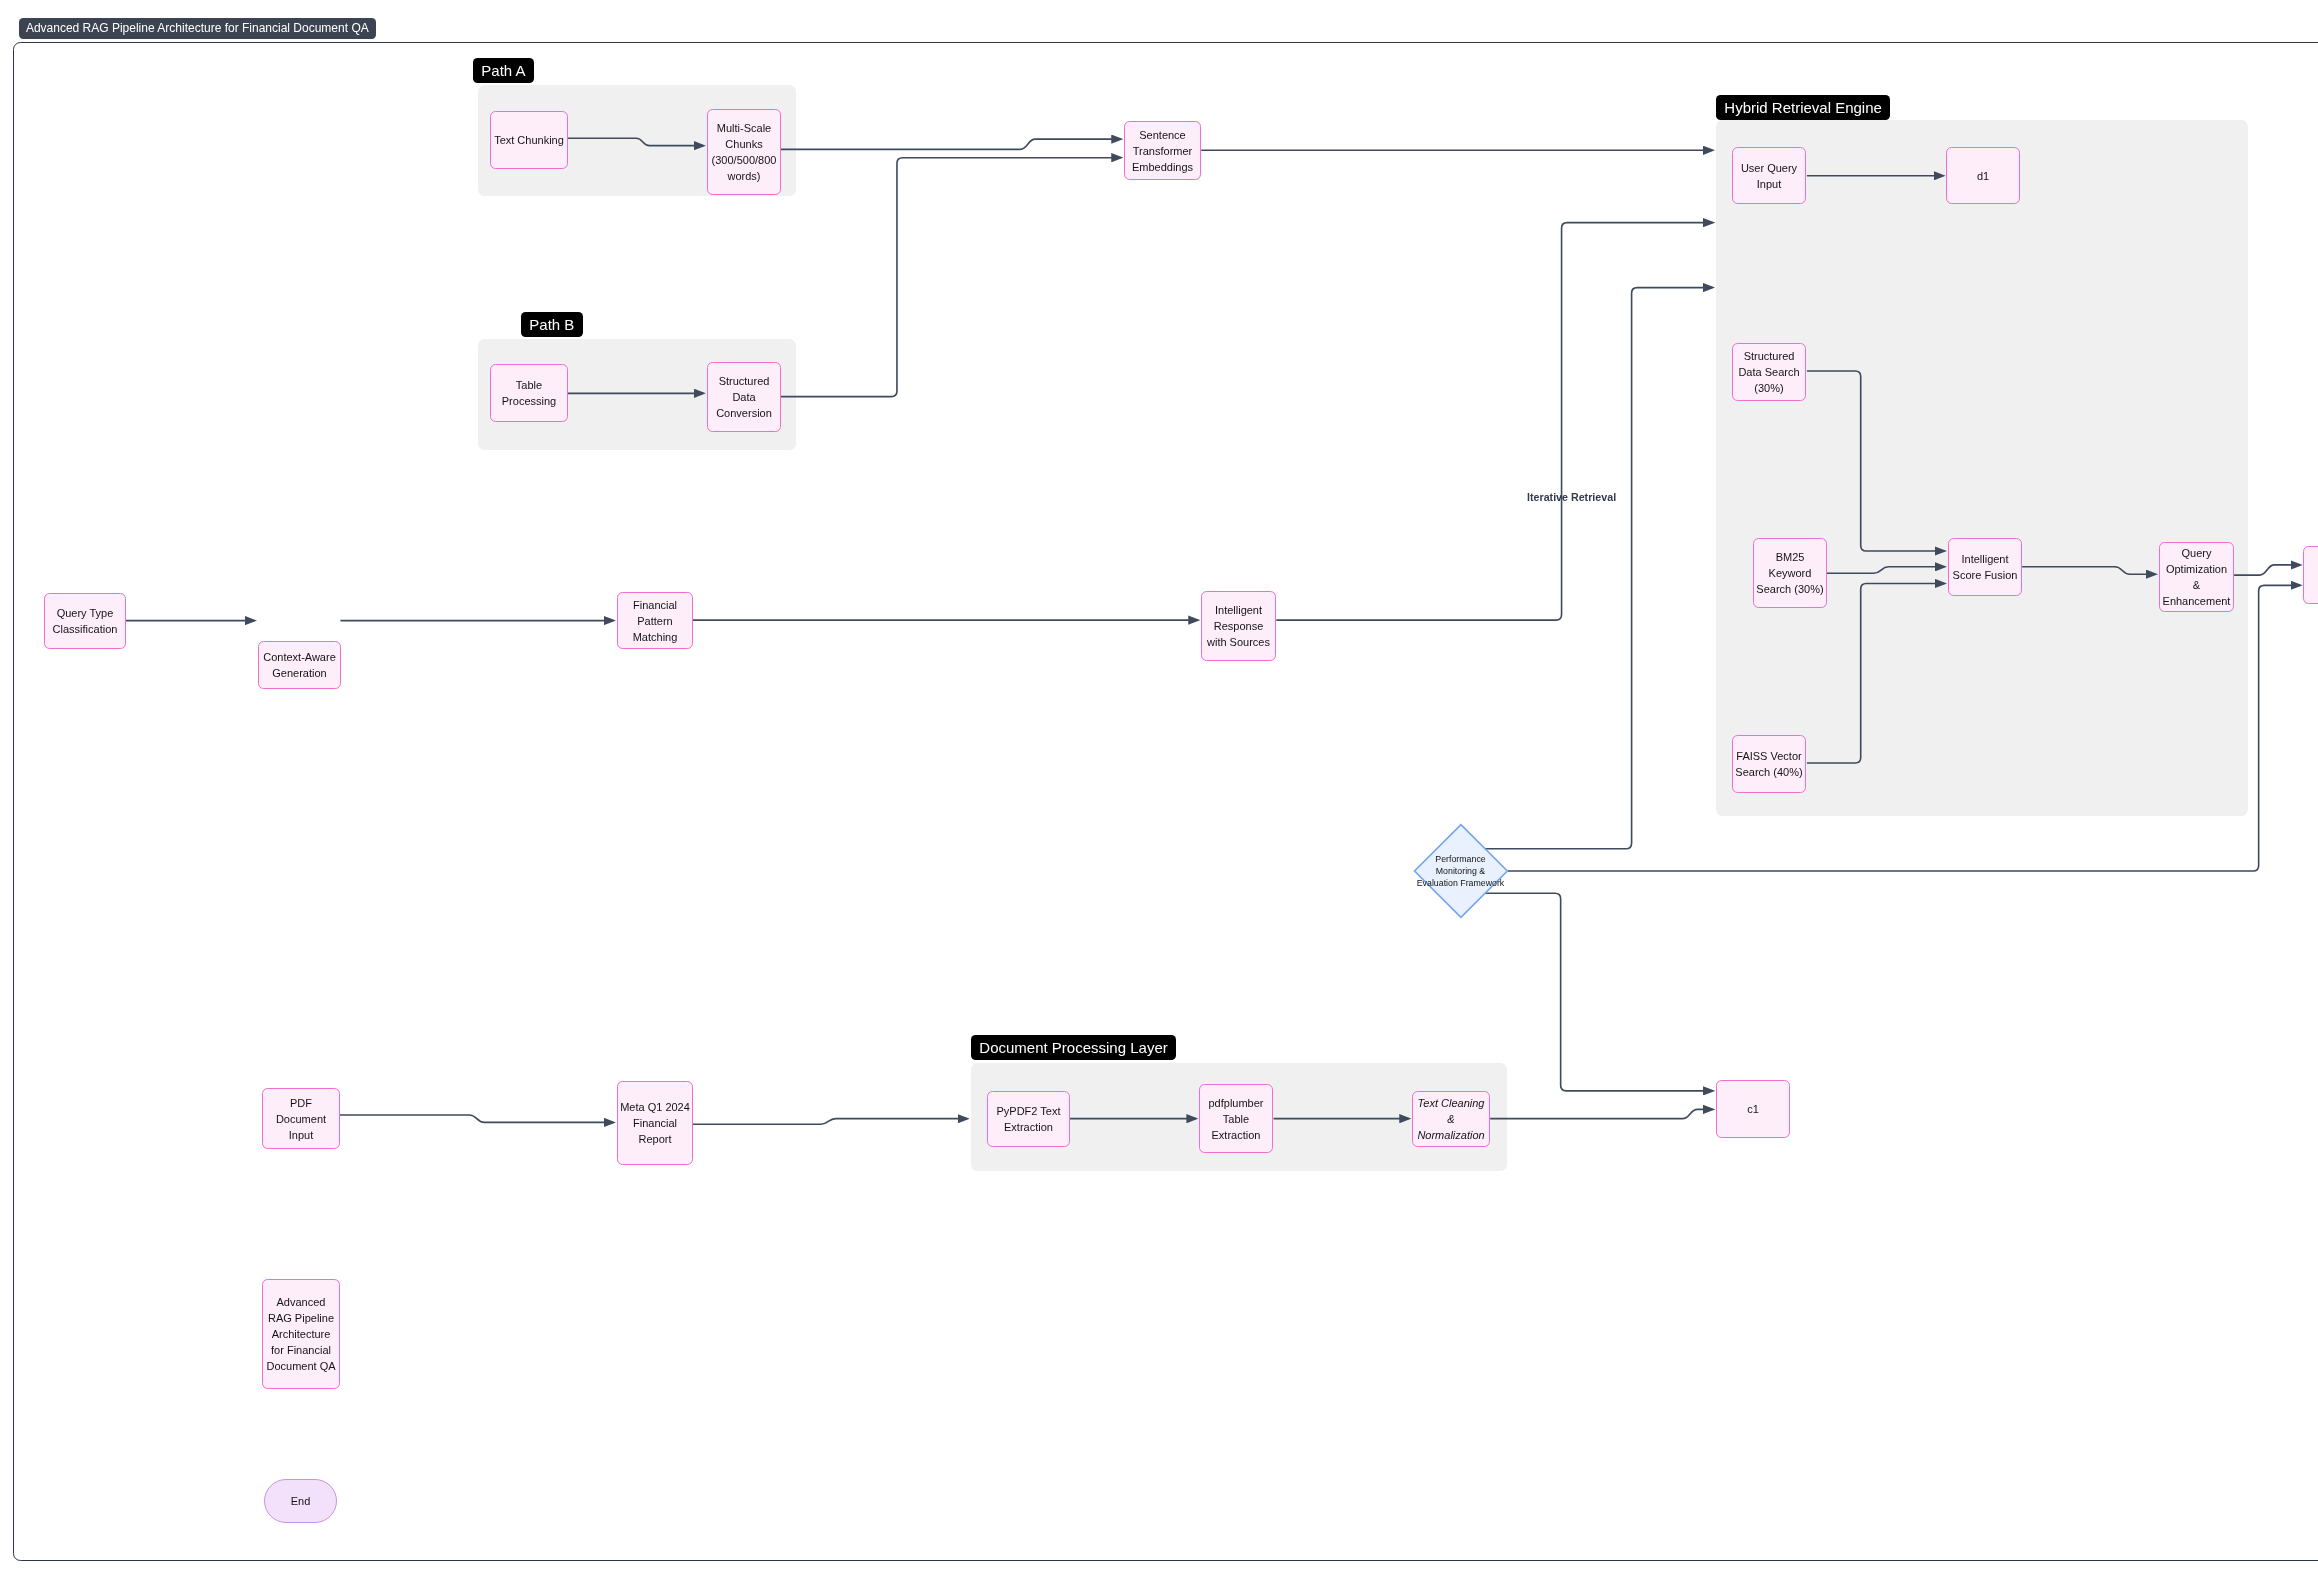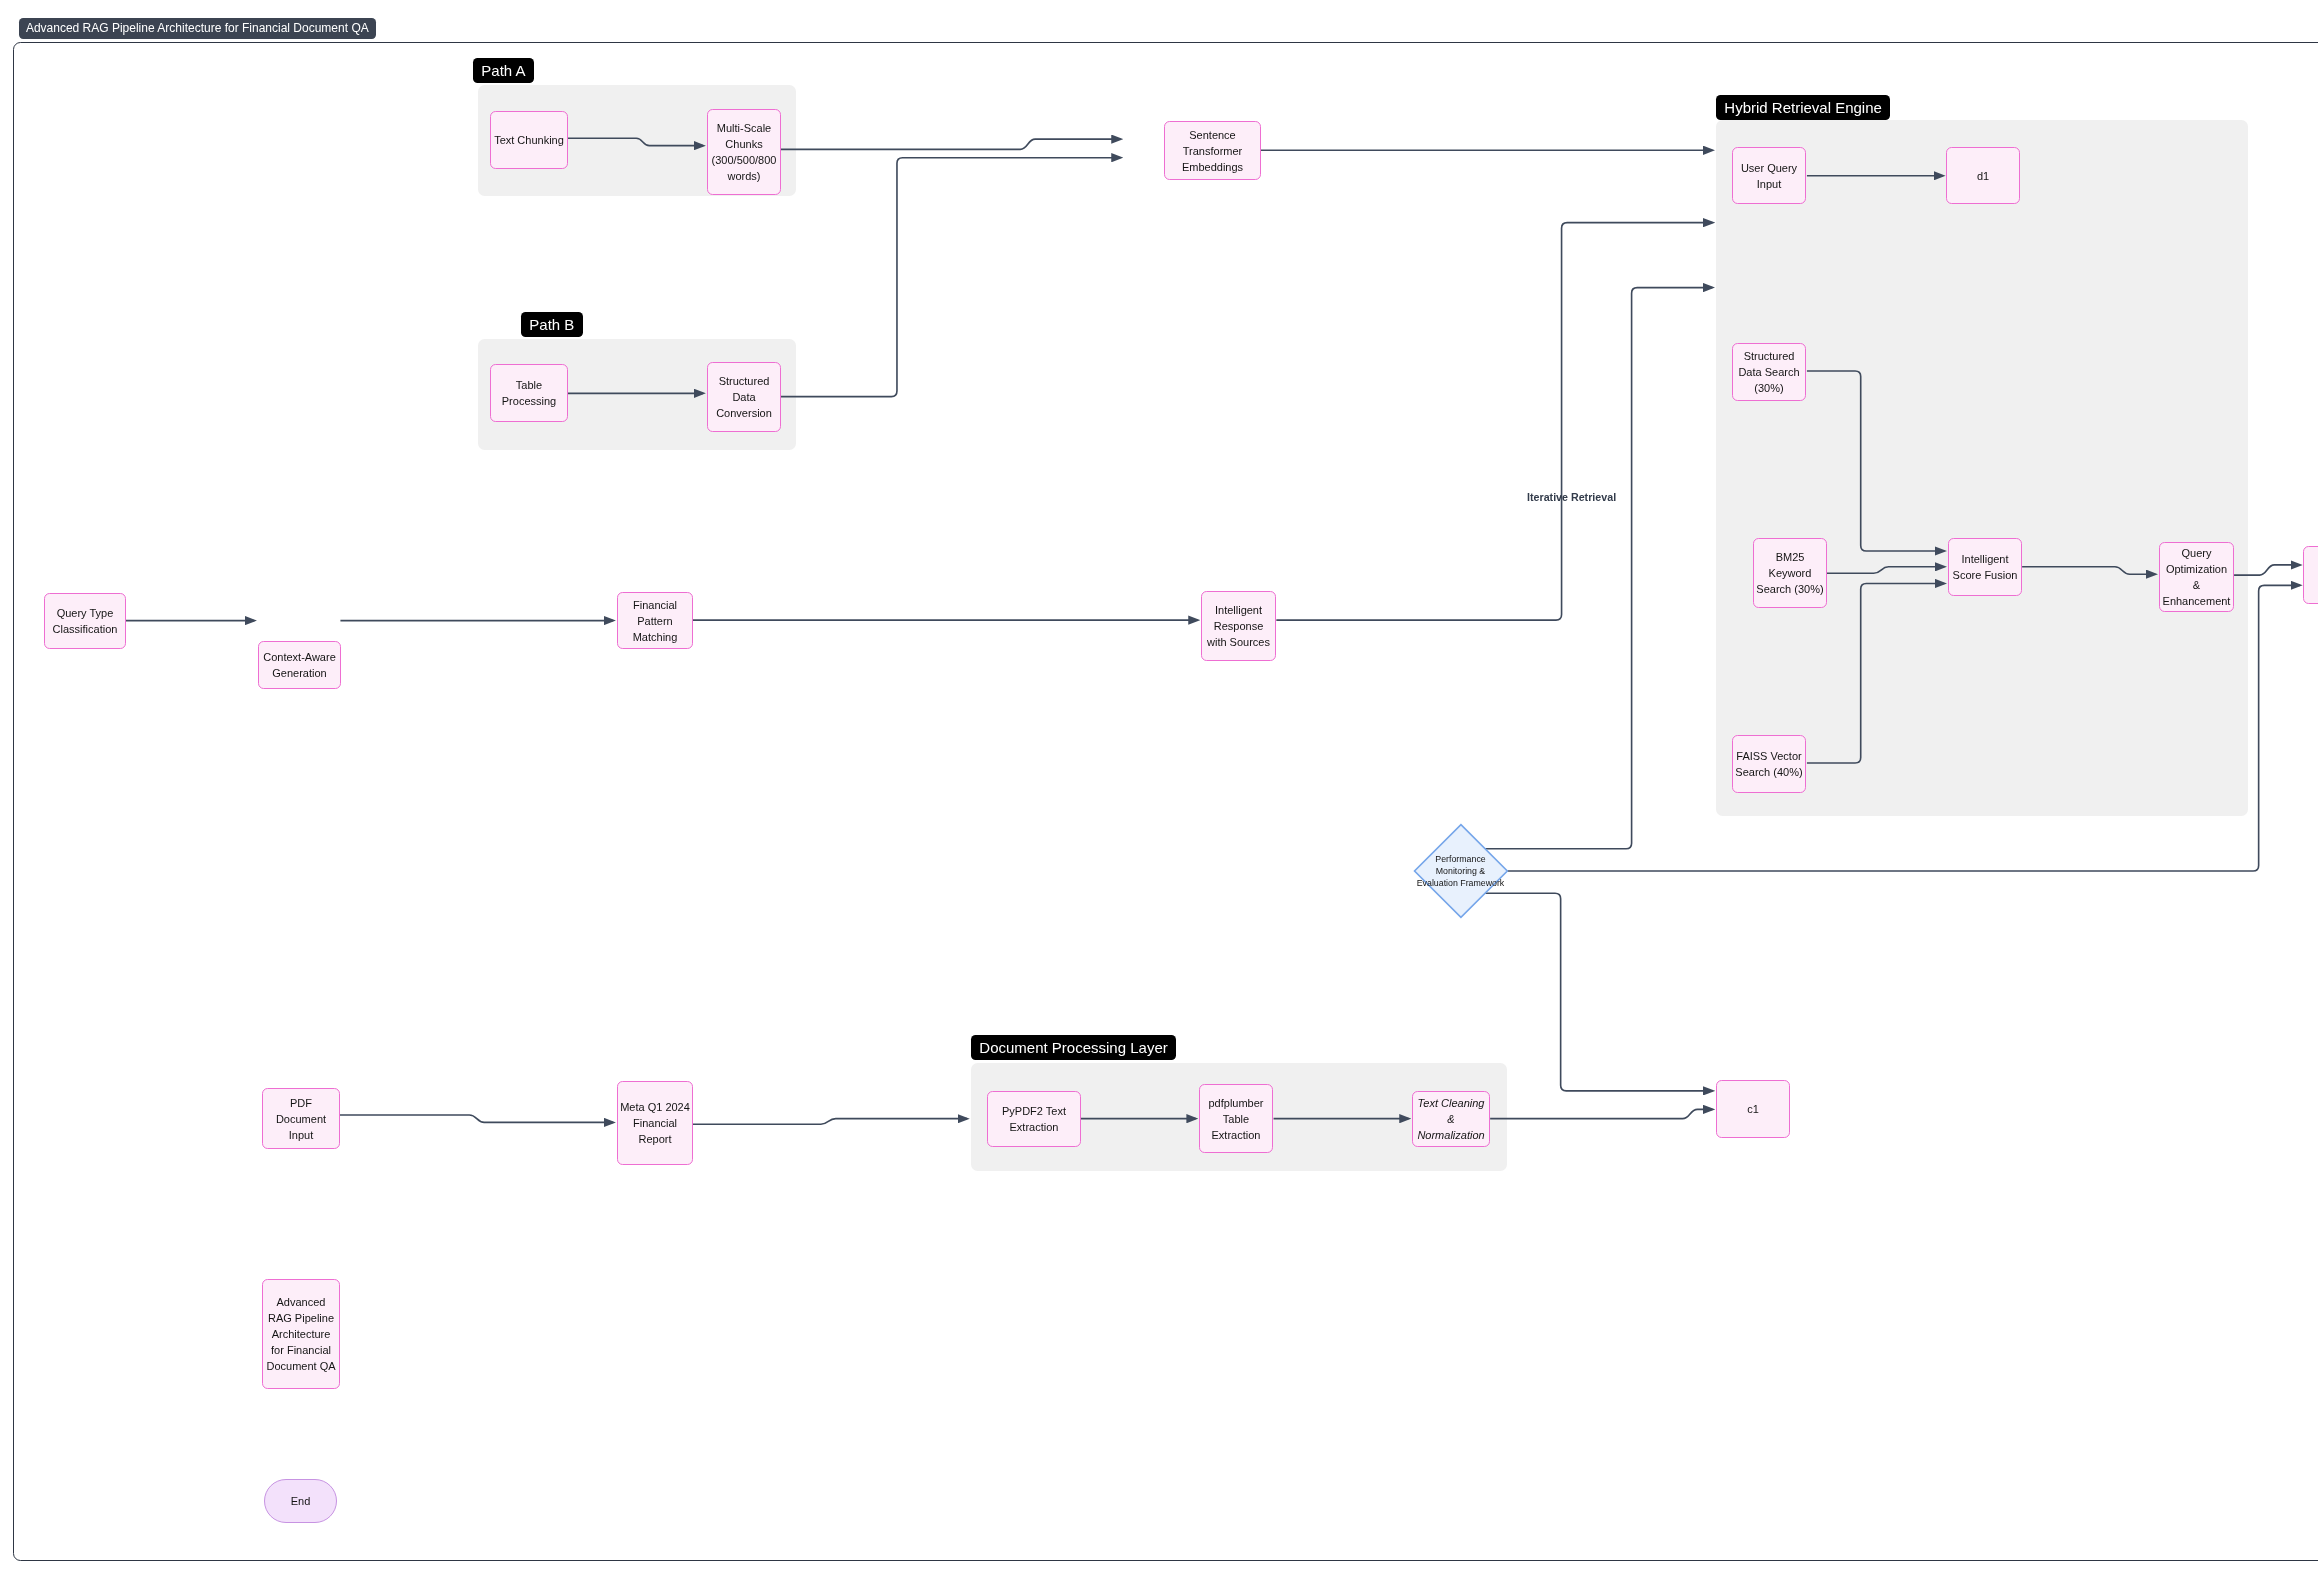--- a/index.html
+++ b/index.html
@@ -82,35 +82,35 @@
 
 <div class="node" style="left:44px;top:593px;width:82px;height:56px;">Query Type Classification</div>
 <div class="node" style="left:258px;top:593px;width:83px;height:48px;margin-top:48px;">Context-Aware Generation</div>
 <div class="node" style="left:617px;top:592px;width:76px;height:57px;">Financial Pattern Matching</div>
 <div class="node" style="left:1201px;top:591px;width:75px;height:70px;">Intelligent Response with Sources</div>
 
 <div class="node" style="left:490px;top:111px;width:78px;height:58px;">Text Chunking</div>
 <div class="node" style="left:707px;top:109px;width:74px;height:86px;">Multi-Scale Chunks (300/500/800 words)</div>
 <div class="node" style="left:490px;top:364px;width:78px;height:58px;">Table Processing</div>
 <div class="node" style="left:707px;top:362px;width:74px;height:70px;">Structured Data Conversion</div>
-<div class="node" style="left:1164px;top:121px;width:97px;height:59px;">Sentence Transformer Embeddings</div>
+<div class="node" style="left:1124px;top:121px;width:77px;height:59px;">Sentence Transformer Embeddings</div>
 
 <div class="node" style="left:1732px;top:147px;width:74px;height:57px;">User Query Input</div>
 <div class="node" style="left:1946px;top:147px;width:74px;height:57px;">d1</div>
 <div class="node" style="left:1732px;top:343px;width:74px;height:58px;">Structured Data Search (30%)</div>
 <div class="node" style="left:1732px;top:538px;width:74px;height:70px;margin-left:21px;">BM25 Keyword Search (30%)</div>
 <div class="node" style="left:1948px;top:538px;width:74px;height:58px;">Intelligent Score Fusion</div>
 <div class="node" style="left:1732px;top:735px;width:74px;height:58px;">FAISS Vector Search (40%)</div>
 <div class="node" style="left:2159px;top:542px;width:75px;height:70px;">Query Optimization &amp; Enhancement</div>
 <div class="node" style="left:2303px;top:546px;width:60px;height:58px;">e1</div>
 
 <div class="decision-text" style="left:1415px;top:837px;width:91px;height:67px;">Performance Monitoring &amp; Evaluation Framework</div>
 
 <div class="node" style="left:262px;top:1088px;width:78px;height:61px;">PDF Document Input</div>
 <div class="node" style="left:617px;top:1081px;width:76px;height:84px;">Meta Q1 2024 Financial Report</div>
-<div class="node" style="left:987px;top:1091px;width:94px;height:56px;">PyPDF2 Text Extraction</div>
+<div class="node" style="left:987px;top:1091px;width:83px;height:56px;">PyPDF2 Text Extraction</div>
 <div class="node" style="left:1199px;top:1084px;width:74px;height:69px;">pdfplumber Table Extraction</div>
 <div class="node" style="left:1412px;top:1091px;width:78px;height:56px;font-style:italic;">Text Cleaning &amp; Normalization</div>
 <div class="node" style="left:1716px;top:1080px;width:74px;height:58px;">c1</div>
 
 <div class="node" style="left:262px;top:1279px;width:78px;height:110px;">Advanced RAG Pipeline Architecture for Financial Document QA</div>
 <div class="node stadium" style="left:264px;top:1479px;width:73px;height:44px;">End</div>
 
 
 </body></html>

